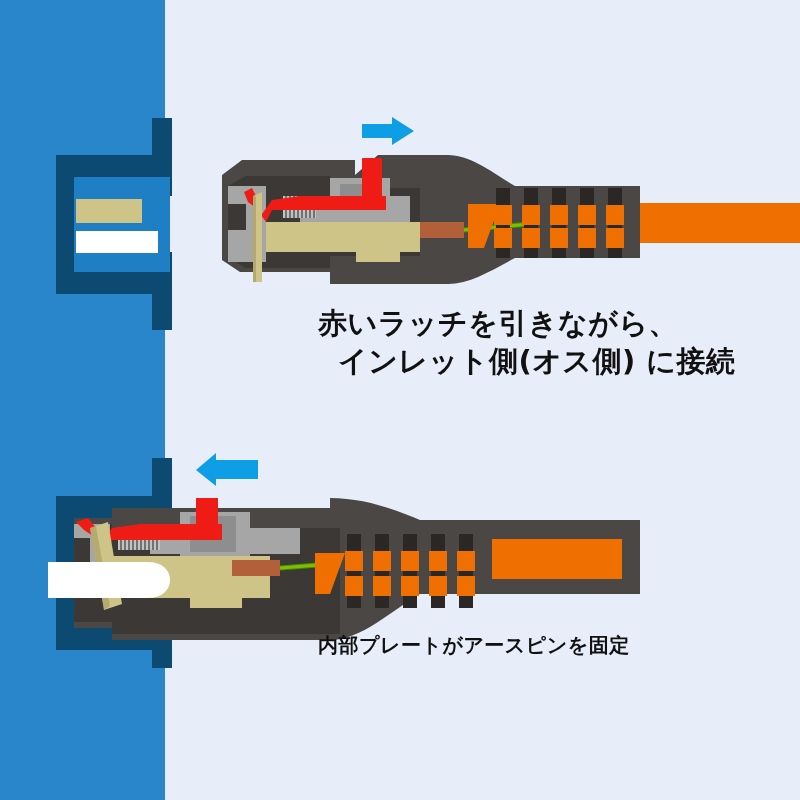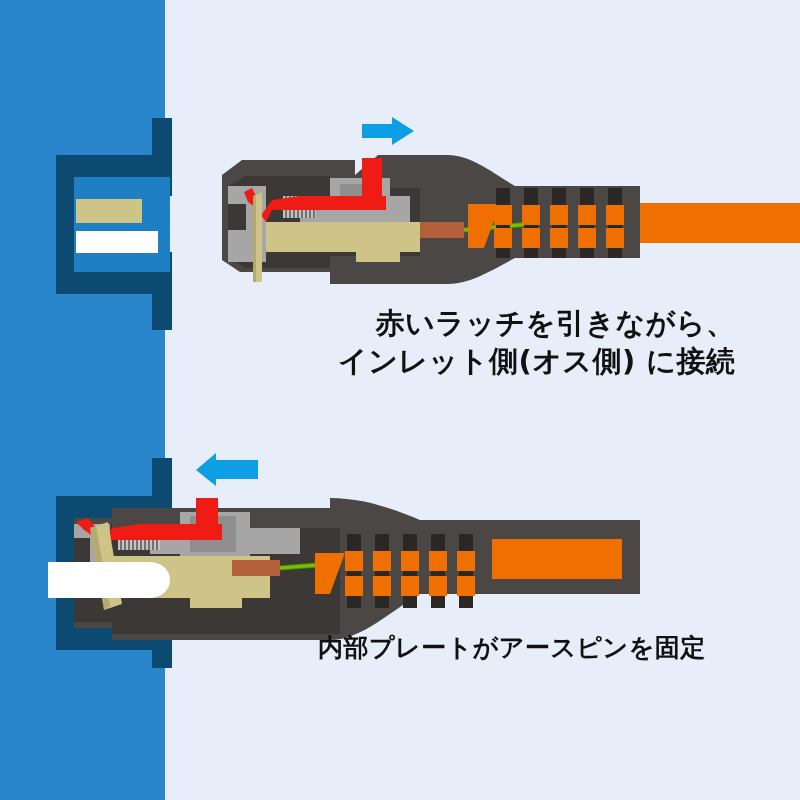--- a/index.html
+++ b/index.html
@@ -13,23 +13,23 @@
   #art{position:absolute;inset:0;display:block;}
   .caption{
     position:absolute;
     color:#111111;
     font-weight:bold;
     font-family:"DejaVu Sans","Liberation Sans",sans-serif;
     letter-spacing:0.5px;
     white-space:nowrap;
     line-height:1.30;
   }
-  #caption-top{left:318px;top:305px;font-size:29px;text-align:right;}
+  #caption-top{left:318px;top:305px;font-size:29px;}
   #caption-top .line2{display:block;margin-left:20px;}
-  #caption-bottom{left:318px;top:632px;font-size:25px;}
+  #caption-bottom{left:318px;top:632px;font-size:20px;}
 </style>
 </head>
 <body>
 
 <div id="stage">
 
   <svg id="art" viewBox="0 0 800 800" width="800" height="800">
 
     <rect x="0" y="0" width="800" height="800" fill="#e8eef9"></rect>
 

